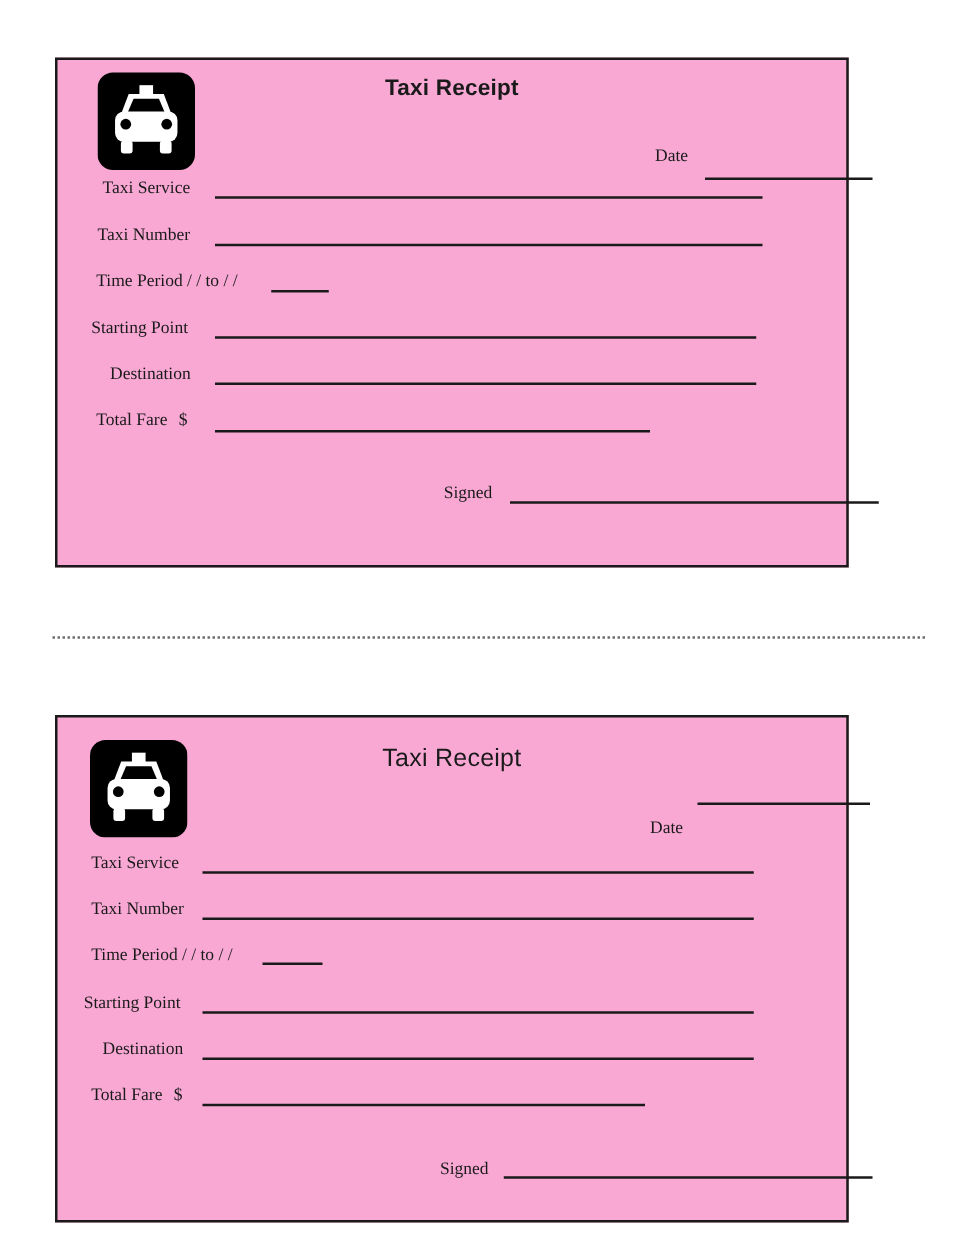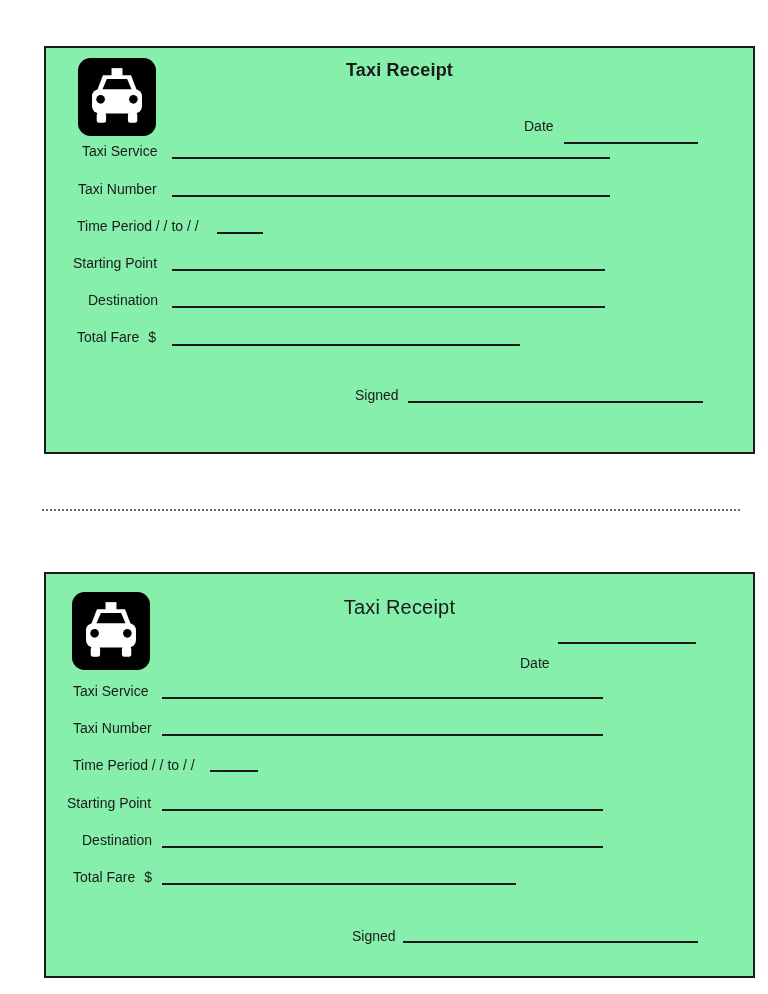--- a/index.html
+++ b/index.html
@@ -11,23 +11,23 @@
     position: relative;
     width: 768px;
     height: 994px;
     font-family: "Liberation Sans", sans-serif;
     color: #1a1a1a;
     overflow: hidden;
   }
   .receipt {
     position: absolute;
     left: 44px;
-    width: 711px;
+    width: 635px;
     border: 2px solid #1a1a1a;
-    background: #86efac;
+    background: #f9a8d4;
     box-sizing: border-box;
   }
   .receipt--first  { top: 46px;  height: 408px; }
   .receipt--second { top: 572px; height: 406px; }
 
   .receipt-title {
     position: absolute;
     left: 0; right: 0;
     text-align: center;
     font-size: 18px;
@@ -42,20 +42,21 @@
     height: 80px;
   }
   .receipt--first  .taxi-badge { left: 32px; top: 9px; }
   .receipt--second .taxi-badge { left: 26px; top: 18px; height: 78px; }
   .taxi-badge svg { width: 100%; height: 100%; display: block; }
 
   .lbl {
     position: absolute;
     font-size: 14px;
     white-space: nowrap;
+    font-family: Liberation Serif, serif;
   }
   .fill-line {
     position: absolute;
     height: 0;
     border-bottom: 2px solid #1a1a1a;
   }
   .currency { margin-left: 9px; }
 
   .cut-line {
     position: absolute;

